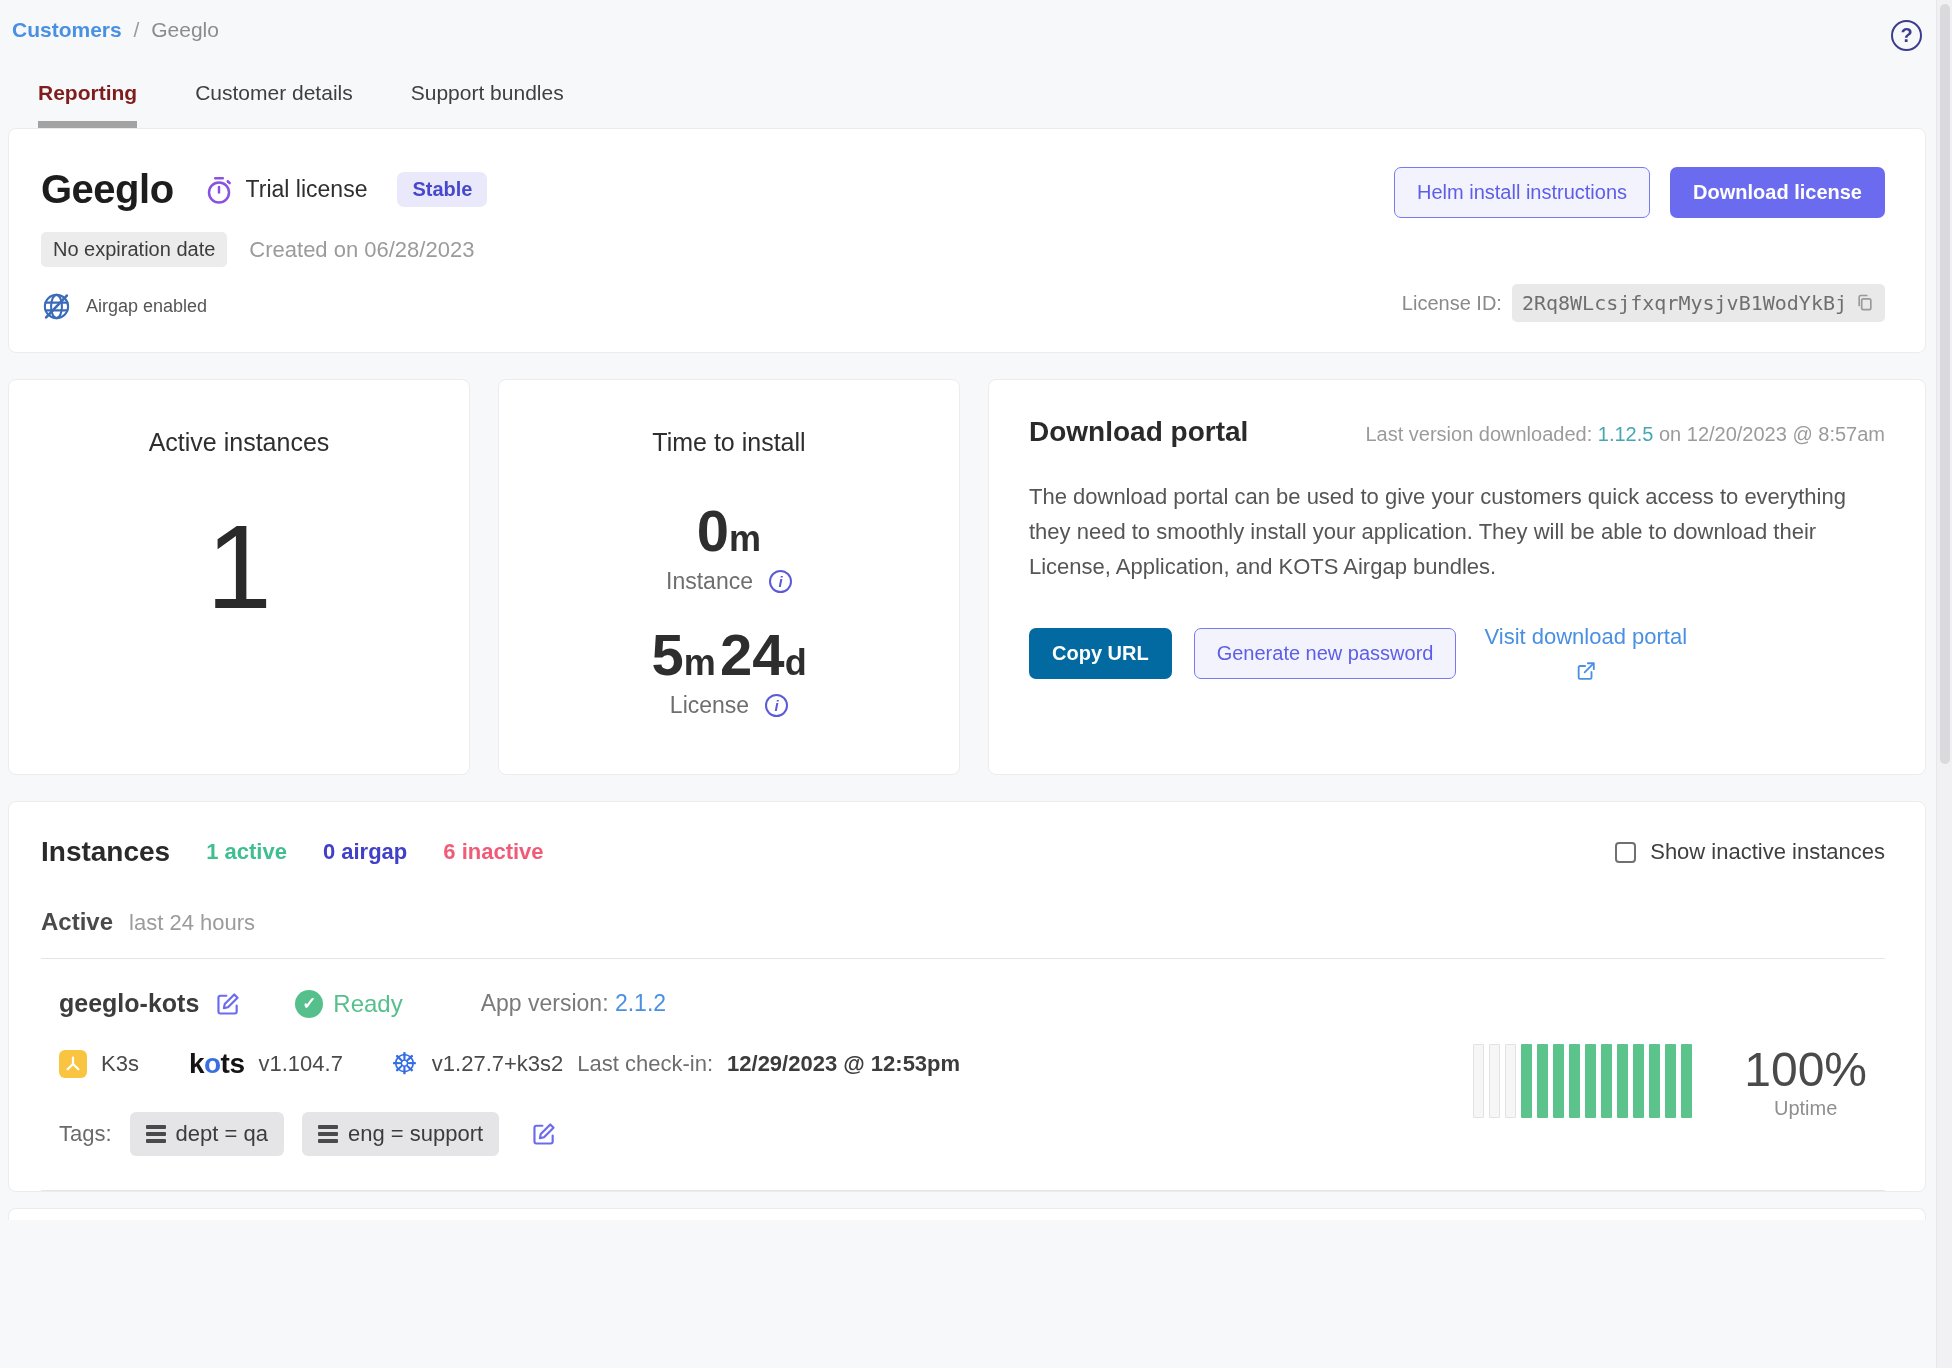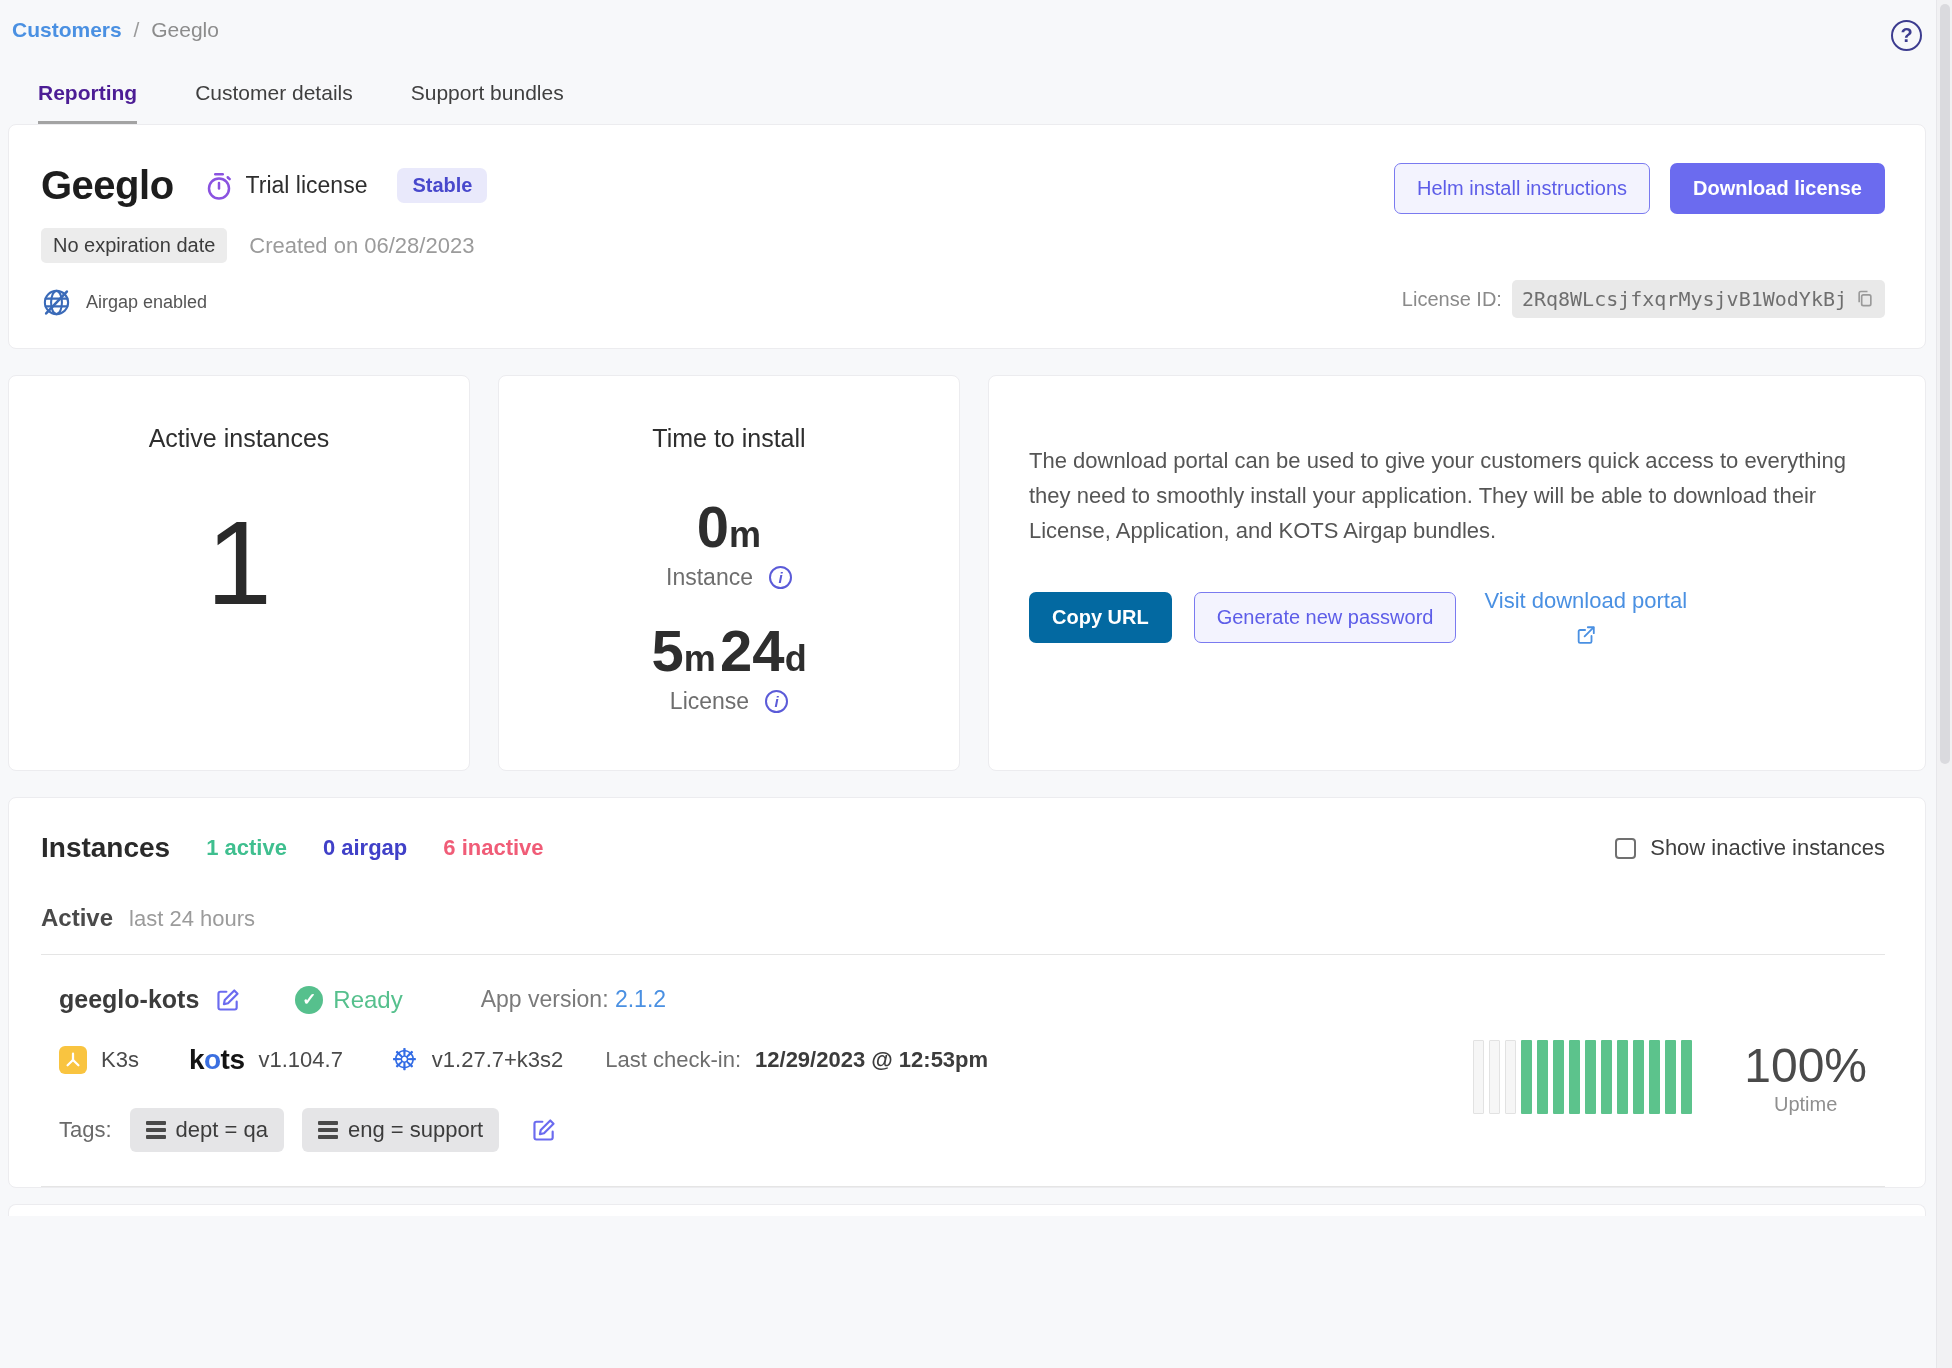--- a/index.html
+++ b/index.html
@@ -29,21 +29,21 @@
   .breadcrumb .crumb-current { color:#8c8c8c; }
   .help-circle {
     width:31px; height:31px; border:2.5px solid #3c3c8f; border-radius:50%;
     color:#3c3c8f; font-size:20px; font-weight:bold;
     display:flex; align-items:center; justify-content:center; cursor:pointer; margin-top:2px;
   }
 
   
   .tabs { display:flex; gap:58px; margin-top:30px; padding-left:30px; }
   .tab { font-size:21px; color:#3f3f3f; padding-bottom:16px; cursor:pointer; }
-  .tab.active { color:#4c1d95; font-weight:bold; border-bottom:3px solid #a3a3a3; }
+  .tab.active { color:#7f1d1d; font-weight:bold; border-bottom:7px solid #a3a3a3; }
 
   
   .card { background:#fff; border:1px solid #ececef; border-radius:8px; }
 
   
   .customer-card { margin-top:0px; padding:38px 40px 30px 32px; display:flex; justify-content:space-between; }
   .name-row { display:flex; align-items:center; gap:30px; }
   .customer-name { font-size:40px; font-weight:800; color:#1d1d1d; letter-spacing:-0.5px; }
   .license-type { display:flex; align-items:center; gap:12px; font-size:23px; color:#2e2e2e; }
   .badge-stable {
@@ -119,21 +119,21 @@
   .check-circle { width:28px; height:28px; border-radius:50%; background:#56c08d; color:#fff; font-size:17px; font-weight:bold; display:flex; align-items:center; justify-content:center; }
   .ready-text { font-size:24px; color:#56c08d; }
   .appver-group { margin-left:62px; font-size:23px; color:#7a7a7a; }
   .appver-link { color:#4a90e2; cursor:pointer; }
 
   .inst-line2 { display:flex; align-items:center; gap:14px; margin-top:30px; font-size:22px; color:#4a4a4a; }
   .k3s-box { width:28px; height:28px; background:#f9c440; border-radius:6px; display:flex; align-items:center; justify-content:center; }
   .kots-logo { font-size:28px; font-weight:800; color:#141414; margin-left:36px; letter-spacing:-0.5px; }
   .kots-logo .kots-o { color:#3b6fe0; }
   .k8s-icon { color:#326ce5; font-size:30px; margin-left:34px; line-height:1; }
-  .checkin-label { margin-left:28px; color:#6e6e6e; }
+  .checkin-label { color:#6e6e6e; }
   .checkin-value { font-weight:bold; color:#3c3c3c; }
   .ver-text { color:#4a4a4a; }
 
   .inst-line3 { display:flex; align-items:center; gap:18px; margin-top:32px; }
   .tags-label { font-size:22px; color:#6a6a6a; }
   .tag-badge { background:#e5e5e7; border-radius:6px; padding:9px 16px; font-size:22px; color:#3c3c3c; display:flex; align-items:center; gap:10px; }
   .bars-icon { display:inline-flex; flex-direction:column; gap:3px; }
   .bars-icon i { width:20px; height:4px; background:#4a4a4a; border-radius:1px; }
 
   .inst-right { display:flex; align-items:center; gap:52px; padding-right:18px; margin-top:16px; }
@@ -251,20 +251,26 @@
           <span class="tti-num">24</span><span class="tti-unit">d</span>
         </div>
         <div class="tti-label">
           <span>License</span>
           <span class="info-i">i</span>
         </div>
       </div>
     </div>
 
     <div class="card portal-card">
+      <div class="portal-head">
+        <span class="portal-title">Download portal</span>
+        <span class="portal-meta">
+          <span>Last version downloaded: </span><span class="version-link">1.12.5</span><span> on 12/20/2023 @ 8:57am</span>
+        </span>
+      </div>
       <p class="portal-desc">The download portal can be used to give your customers quick access to everything they need to smoothly install your application. They will be able to download their License, Application, and KOTS Airgap bundles.</p>
       <div class="portal-btns">
         <button class="btn btn-copy-url">Copy URL</button>
         <button class="btn btn-outline-indigo">Generate new password</button>
         <span class="link-blue">
           <span>Visit download portal</span>
           <span>
             <svg class="icon-svg" width="22" height="22" viewBox="0 0 24 24" fill="none" stroke="#4a90e2" stroke-width="2" stroke-linecap="round" stroke-linejoin="round">
               <path d="M18 13v6a1.5 1.5 0 0 1-1.5 1.5h-11A1.5 1.5 0 0 1 4 19V8a1.5 1.5 0 0 1 1.5-1.5H11"></path>
               <path d="M14 3.5h6.5V10"></path>

